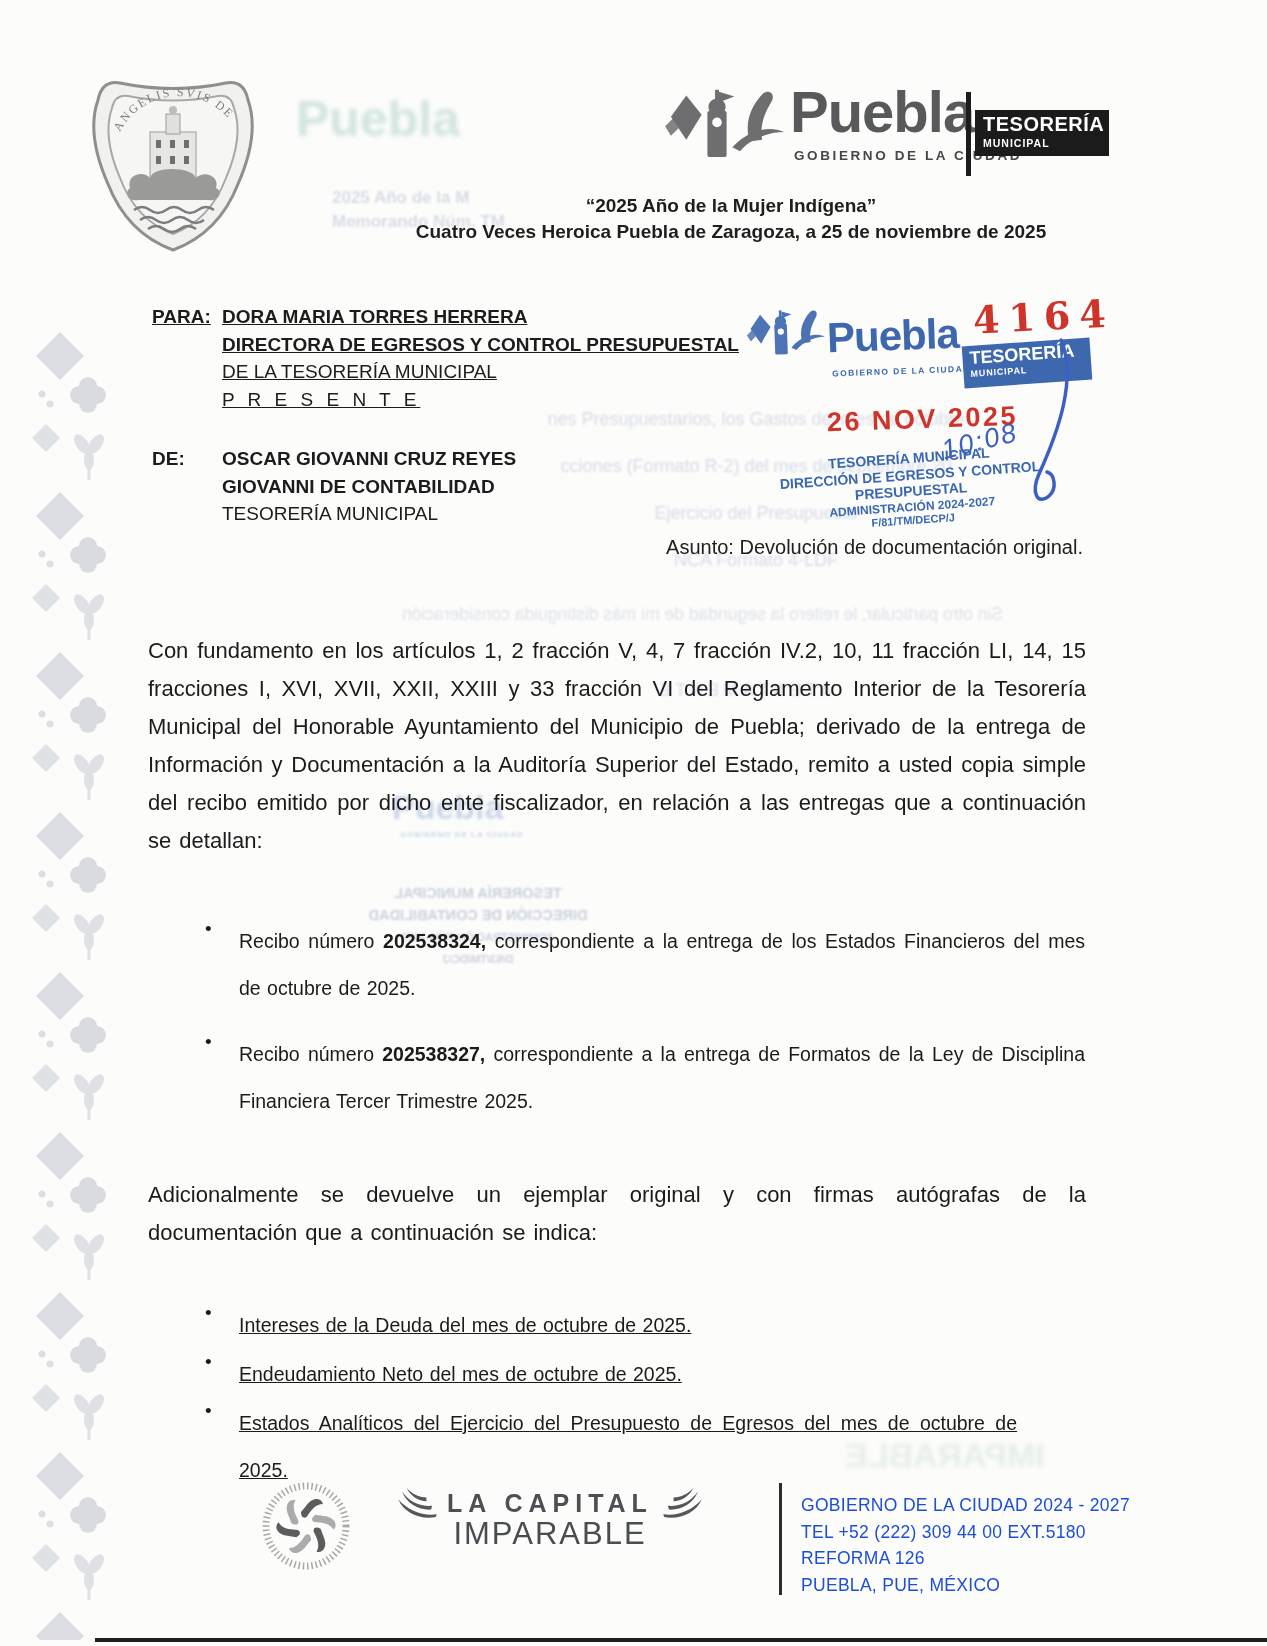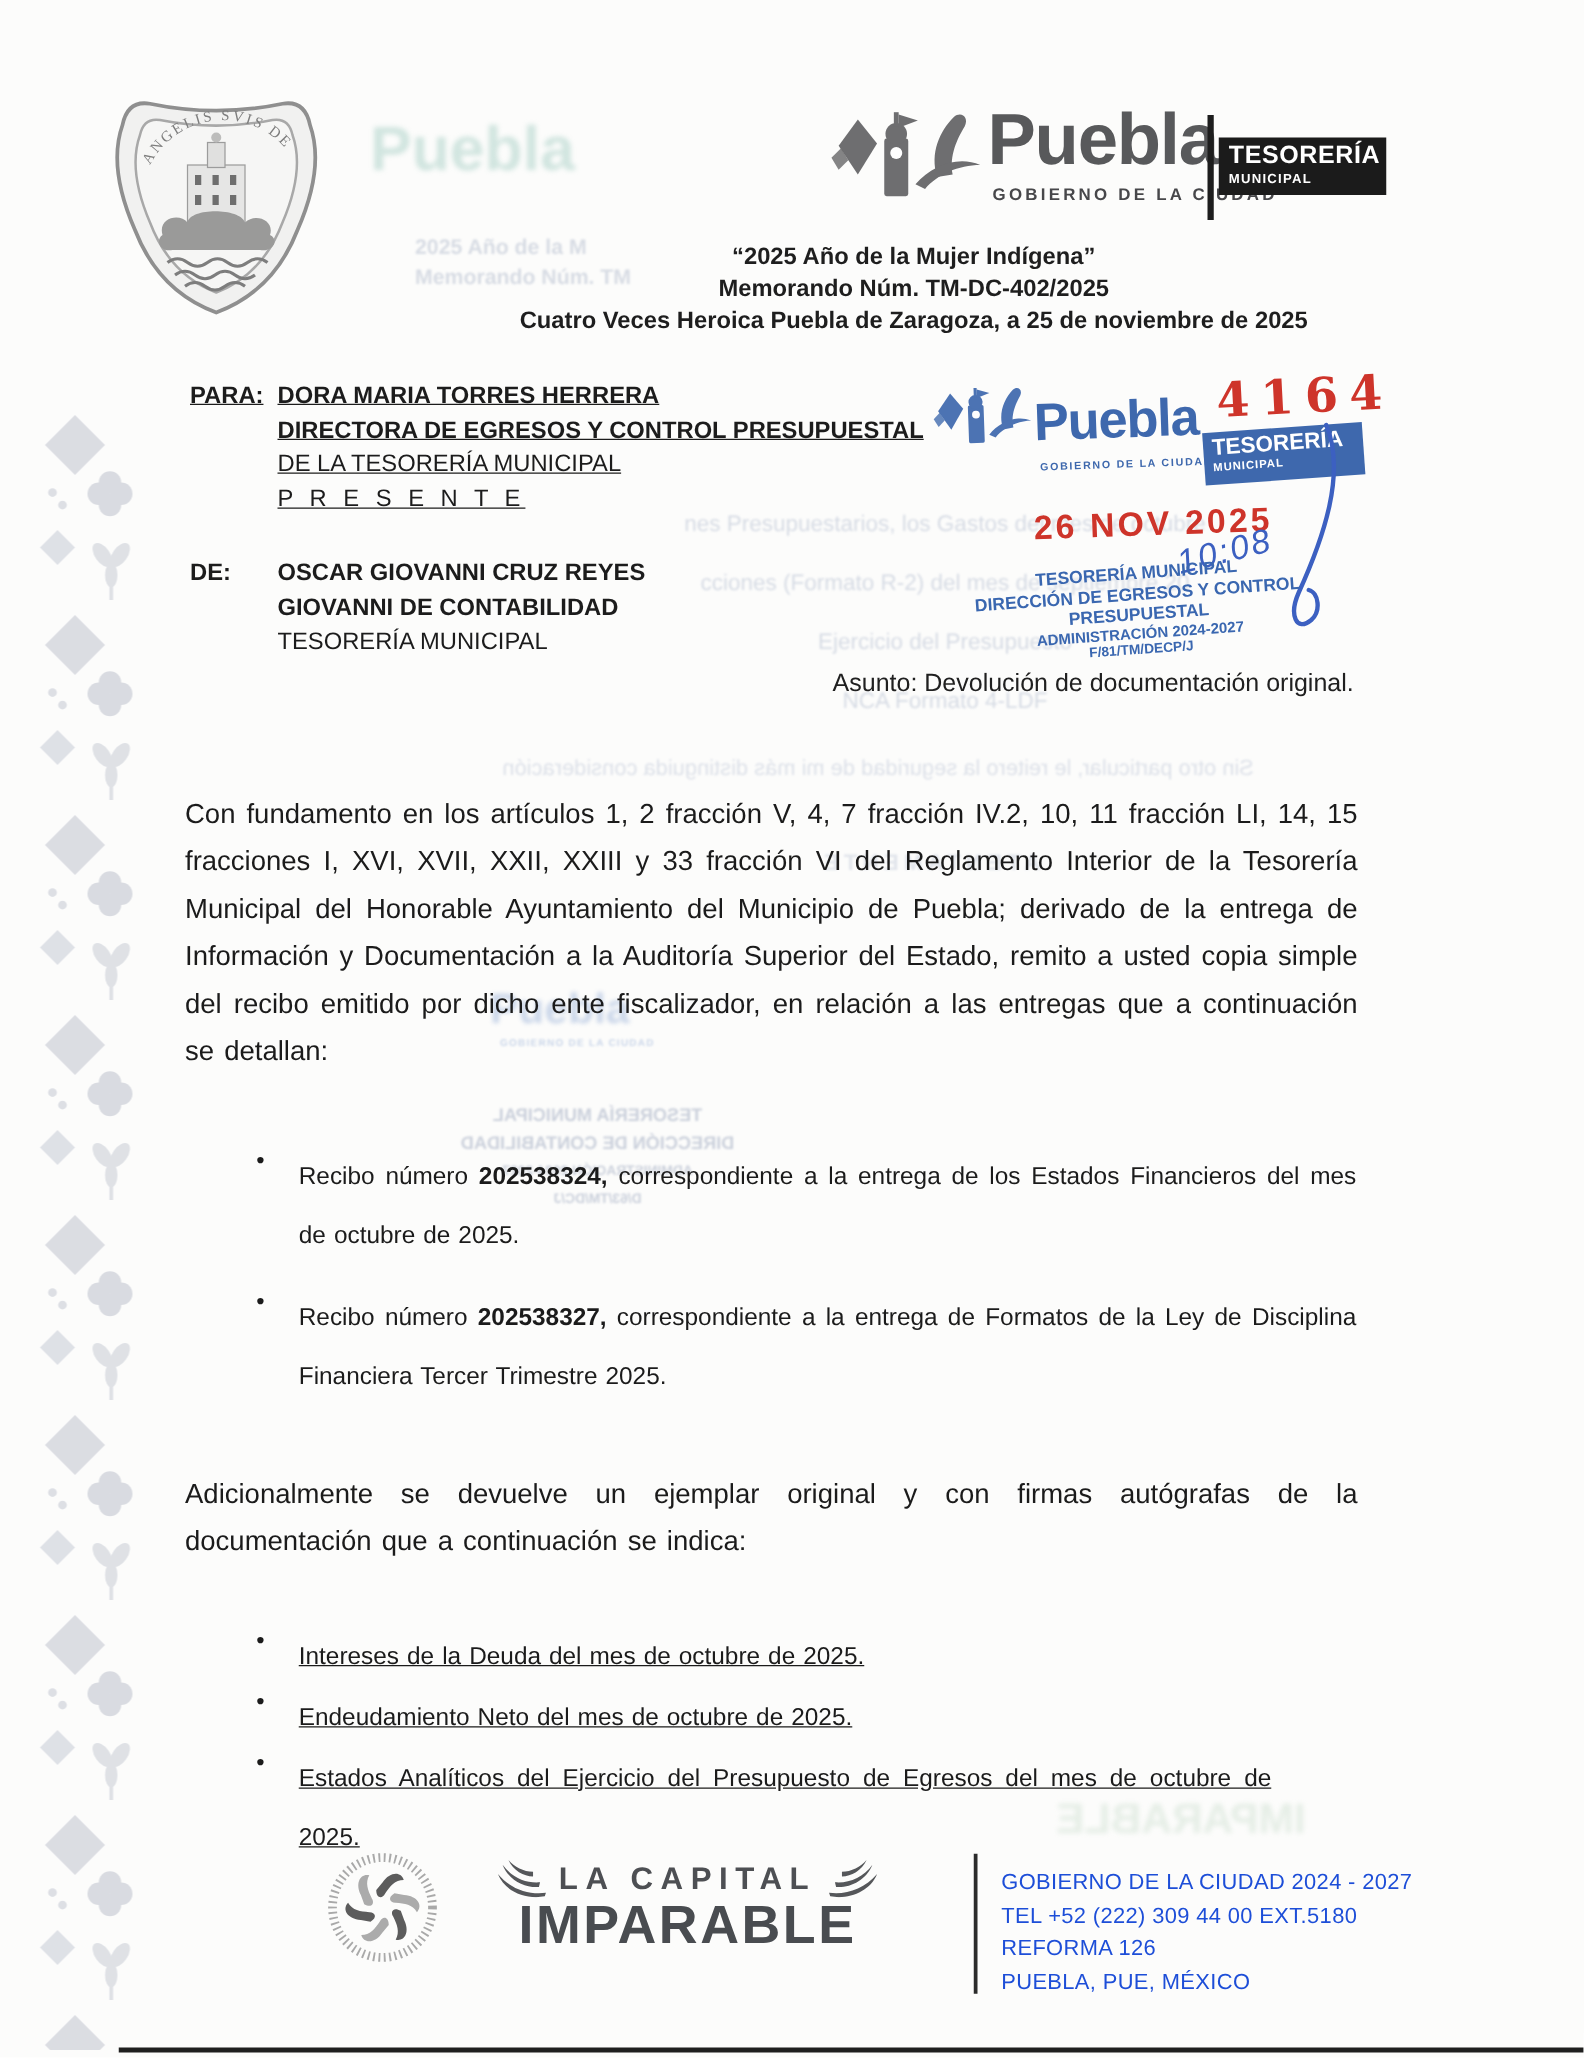--- a/index.html
+++ b/index.html
@@ -68,21 +68,21 @@
   .list2 .li{margin-bottom:2px;}
   .list2 .txt{width:778px;text-decoration:underline;}
 
   
   .norma-logo{left:262px;top:1476px;width:88px;height:104px;}
   .capital{left:380px;top:1488px;width:340px;text-align:center;color:#4d4f53;}
   .cap-row{display:flex;align-items:center;justify-content:center;gap:7px;}
   .cap-row .w{width:44px;height:30px;}
   .cap-row .w.left{transform:scaleX(-1);}
   .cap-l1{font-size:25px;font-weight:700;letter-spacing:6px;}
-  .cap-l2{font-size:43px;font-weight:700;letter-spacing:2px;color:#494c50;margin-top:-2px;}
+  .cap-l2{font-size:31px;font-weight:400;letter-spacing:2px;color:#494c50;margin-top:-2px;}
   .foot-div{left:779px;top:1483px;width:3px;height:112px;background:#2b2b2b;}
   .contact{left:801px;top:1492px;font-size:17.5px;line-height:26.5px;color:#1d4ed8;letter-spacing:.3px;}
   .bottom-line{left:95px;top:1638px;right:0;height:4px;background:#1f1f1f;}
 
   
   .ghost{position:absolute;pointer-events:none;color:#aab3c6;}
   .mir{transform:scaleX(-1);}
   .g0{left:296px;top:90px;font-size:50px;font-weight:700;color:#a6cec4;opacity:.5;filter:blur(2px);}
   .g1{left:332px;top:188px;font-size:17px;font-weight:700;color:#b3bccd;opacity:.5;filter:blur(1px);}
   .g2{left:332px;top:212px;font-size:17px;font-weight:700;color:#b3bccd;opacity:.5;filter:blur(1px);}
@@ -198,21 +198,20 @@
     <div class="brand-tag">GOBIERNO DE LA CIUDAD</div>
     <div class="brand-bar"></div>
     <div class="brand-badge">
       <div class="b1">TESORERÍA</div>
       <div class="b2">MUNICIPAL</div>
     </div>
   </div>
 
   <div class="abs head-lines">
     <div>“2025 Año de la Mujer Indígena”</div>
-    <div>Memorando Núm. TM-DC-402/2025</div>
     <div>Cuatro Veces Heroica Puebla de Zaragoza, a 25 de noviembre de 2025</div>
   </div>
 
   <div class="abs addr addr-para">
     <div class="lbl">PARA:</div>
     <div>
       <div class="bold">DORA MARIA TORRES HERRERA</div>
       <div class="bold">DIRECTORA DE EGRESOS Y CONTROL PRESUPUESTAL</div>
       <div>DE LA TESORERÍA MUNICIPAL</div>
       <div class="sp">P R E S E N T E</div>

